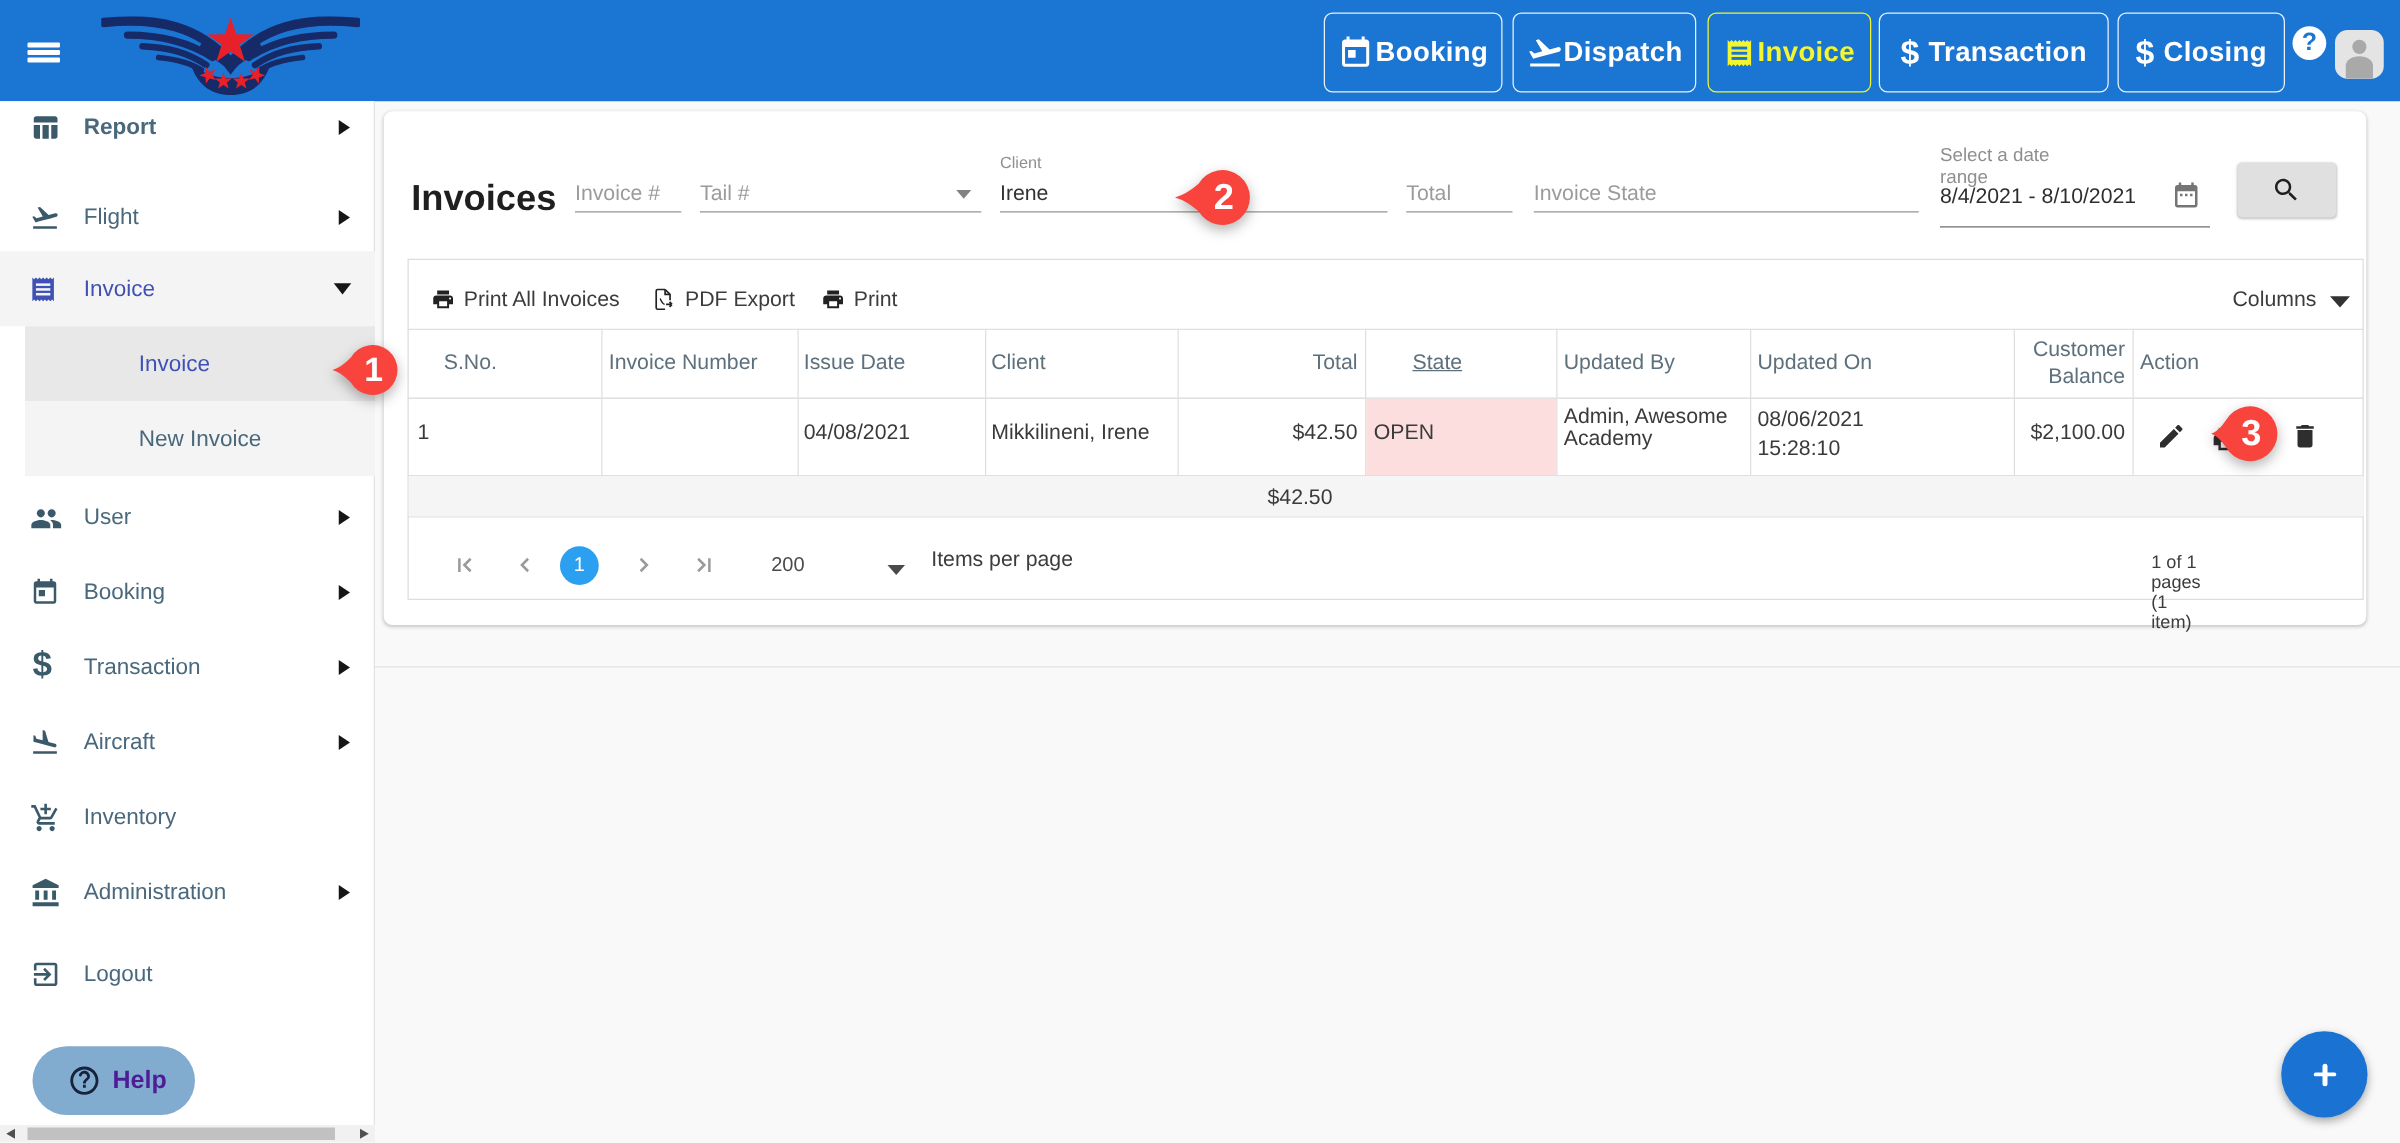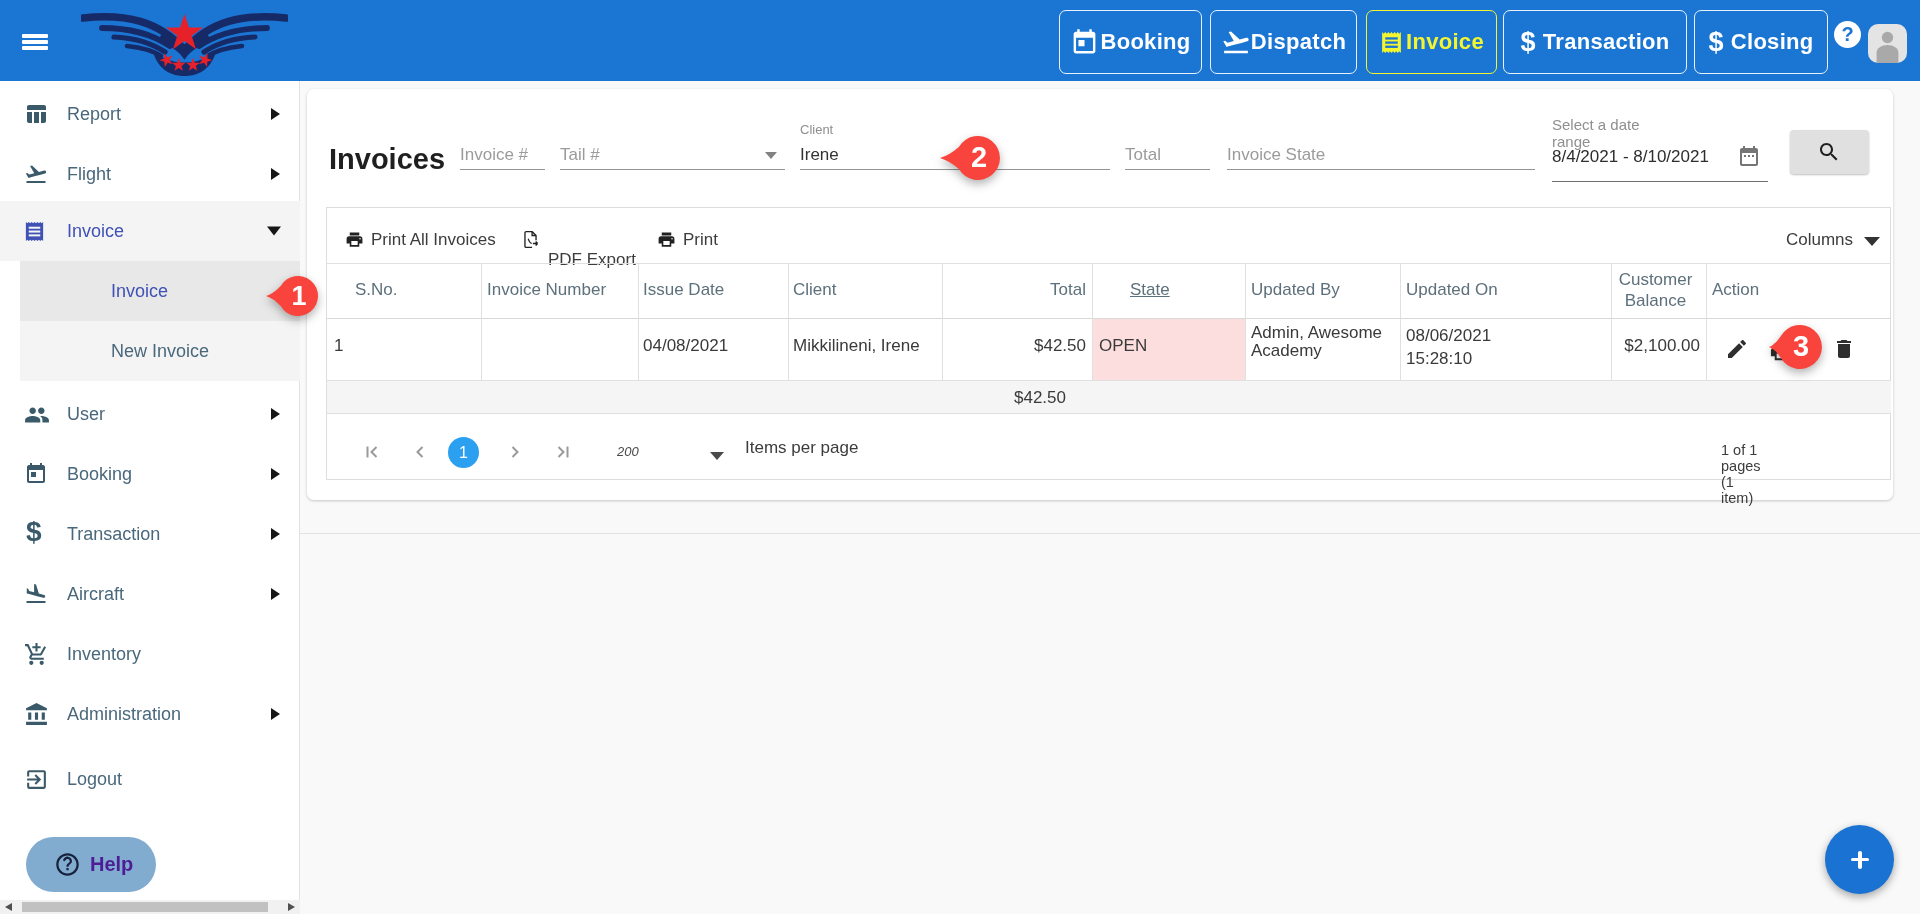--- a/index.html
+++ b/index.html
@@ -91,21 +91,21 @@
         <circle cx="12" cy="8.3" r="3.5" fill="#a9a9a9"></circle>
         <path d="M12 12.9c-3.7 0-6.7 2-6.7 4.6V24h13.4v-6.5c0-2.6-3-4.6-6.7-4.6z" fill="#a9a9a9"></path>
       </svg>
   </div>
 
   <div class="abs" id="sidebar"></div>
   <div class="abs" style="left:0;top:201px;width:300px;height:60px;background:#f4f4f4;"></div>
   <div class="abs" style="left:20px;top:261px;width:280px;height:60px;background:#e8e8e8;"></div>
   <div class="abs" style="left:20px;top:321px;width:280px;height:60px;background:#f4f4f4;"></div>
   <div id="sbrows">
-    <div class="srow" style="top:84px;">
+    <div class="srow" style="top:72px;font-weight:bold;">
       <svg class="icon" width="24" height="24" viewBox="0 0 24 24" fill="#3a5a6a">
           <path d="M10 10.02h5V21h-5zM17 21h3c1.1 0 2-.9 2-2v-9h-5v11zm3-18H5c-1.1 0-2 .9-2 2v3h19V5c0-1.1-.9-2-2-2zM3 19c0 1.1.9 2 2 2h3V10H3v9z"></path>
         </svg>
       <span class="lbl">Report</span>
         <span class="arr"></span>
     </div>
     <div class="srow" style="top:144px;">
       <svg class="icon" width="24" height="24" viewBox="0 0 24 24" fill="#3a5a6a">
           <path d="M2.5 19h19v2h-19zm19.57-9.36c-.21-.8-1.04-1.28-1.84-1.06L14.92 10l-6.9-6.43-1.93.51 4.14 7.17-4.97 1.33-1.97-1.54-1.45.39 1.82 3.16.77 1.33 1.6-.43 5.31-1.42 4.35-1.16L21 11.49c.81-.23 1.28-1.05 1.07-1.85z"></path>
         </svg>
@@ -226,21 +226,21 @@
       <path d="M19 8H5c-1.66 0-3 1.34-3 3v6h4v4h12v-4h4v-6c0-1.66-1.34-3-3-3zm-3 11H8v-5h8v5zm3-7c-.55 0-1-.45-1-1s.45-1 1-1 1 .45 1 1-.45 1-1 1zm-1-9H6v4h12V3z"></path>
     </svg>
   <div class="tbtn" style="left:371px;">Print All Invoices</div>
   <svg class="abs" width="19" height="19" viewBox="0 0 24 24" style="left:521px;top:230px;" fill="none" stroke="#222" stroke-width="1.7">
       <path d="M14 2H6.5A1.5 1.5 0 0 0 5 3.5v17A1.5 1.5 0 0 0 6.5 22H14"></path>
       <path d="M14 2l5 5v6" fill="none"></path>
       <path d="M14 2v5h5" fill="none"></path>
       <path d="M9 11c1.5 4 3 5.5 4.5 6" fill="none" stroke-width="1.4"></path>
       <path d="M15 17h6m0 0l-2.5-2.5M21 17l-2.5 2.5" stroke-width="1.8"></path>
     </svg>
-  <div class="tbtn" style="left:548px;margin-top:20px;">PDF Export</div>
+  <div class="tbtn" style="left:548px;">PDF Export</div>
   <svg class="abs" width="19" height="19" viewBox="0 0 24 24" style="left:657px;top:230px;" fill="#222">
       <path d="M19 8H5c-1.66 0-3 1.34-3 3v6h4v4h12v-4h4v-6c0-1.66-1.34-3-3-3zm-3 11H8v-5h8v5zm3-7c-.55 0-1-.45-1-1s.45-1 1-1 1 .45 1 1-.45 1-1 1zm-1-9H6v4h12V3z"></path>
     </svg>
   <div class="tbtn" style="left:683px;">Print</div>
   <div class="tbtn" style="left:1786px;">Columns</div>
   <span class="abs" style="left:1864px;top:237px;width:0;height:0;border-left:8px solid transparent;border-right:8px solid transparent;border-top:9px solid #333;"></span>
 
   <div class="hline" style="top:263px;"></div>
   <div class="hline" style="top:318px;background:#d9d9d9;"></div>
   <div class="hline" style="top:380px;"></div>
@@ -259,21 +259,21 @@
   <div class="abs" style="left:1093px;top:319px;width:152px;height:61px;background:#fcdede;"></div>
 
   <div class="hcell" style="left:355px;top:280px;">S.No.</div>
   <div class="hcell" style="left:487px;top:280px;">Invoice Number</div>
   <div class="hcell" style="left:643px;top:280px;">Issue Date</div>
   <div class="hcell" style="left:793px;top:280px;">Client</div>
   <div class="hcell" style="left:942px;top:280px;width:144px;text-align:right;">Total</div>
   <div class="hcell" style="left:1130px;top:280px;text-decoration:underline;">State</div>
   <div class="hcell" style="left:1251px;top:280px;">Updated By</div>
   <div class="hcell" style="left:1406px;top:280px;">Updated On</div>
-  <div class="hcell" style="left:1611px;top:269px;width:89px;text-align:center;line-height:21px;">Customer Balance</div>
+  <div class="hcell" style="left:1611px;top:269px;width:89px;text-align:right;line-height:21px;">Customer Balance</div>
   <div class="hcell" style="left:1712px;top:280px;">Action</div>
 
   <div class="dcell" style="left:334px;top:336px;">1</div>
   <div class="dcell" style="left:643px;top:336px;">04/08/2021</div>
   <div class="dcell" style="left:793px;top:336px;">Mikkilineni, Irene</div>
   <div class="dcell" style="left:942px;top:336px;width:144px;text-align:right;">$42.50</div>
   <div class="dcell" style="left:1099px;top:336px;">OPEN</div>
   <div class="dcell" style="left:1251px;top:324px;line-height:18px;">Admin, Awesome<br>Academy</div>
   <div class="dcell" style="left:1406px;top:324px;line-height:23px;">08/06/2021<br>15:28:10</div>
   <div class="dcell" style="left:1556px;top:336px;width:144px;text-align:right;">$2,100.00</div>
@@ -295,21 +295,21 @@
   <svg class="abs" width="24" height="24" viewBox="0 0 24 24" style="left:408px;top:440px;" fill="none" stroke="#9a9a9a" stroke-width="2">
       <path d="M14.5 7l-5 5 5 5"></path>
     </svg>
   <div class="abs" style="left:448px;top:437px;width:31px;height:31px;border-radius:50%;background:#2b9ff0;color:#fff;font-size:16px;text-align:center;line-height:31px;">1</div>
   <svg class="abs" width="24" height="24" viewBox="0 0 24 24" style="left:503px;top:440px;" fill="none" stroke="#9a9a9a" stroke-width="2">
       <path d="M9.5 7l5 5-5 5"></path>
     </svg>
   <svg class="abs" width="24" height="24" viewBox="0 0 24 24" style="left:551px;top:440px;" fill="none" stroke="#9a9a9a" stroke-width="2">
       <path d="M7.5 7l5 5-5 5M16.5 6.5v11"></path>
     </svg>
-  <div class="abs" style="left:617px;top:444px;font-size:13px;color:#4a4a4a;font-style:italic;">200</div>
+  <div class="abs" style="left:617px;top:444px;font-size:16px;color:#4a4a4a;">200</div>
   <span class="abs" style="left:710px;top:452px;width:0;height:0;border-left:7px solid transparent;border-right:7px solid transparent;border-top:8px solid #4a4a4a;"></span>
   <div class="abs" style="left:745px;top:438px;font-size:17px;color:#3c3c3c;">Items per page</div>
   <div class="abs" style="left:1721px;top:442px;font-size:14.5px;color:#3c3c3c;">1 of 1 pages (1 item)</div>
 
   <div class="abs" id="fab"></div>
   <div class="abs" style="left:1851px;top:858px;width:18px;height:3.2px;background:#fff;border-radius:2px;"></div>
   <div class="abs" style="left:1858.4px;top:850.6px;width:3.2px;height:18px;background:#fff;border-radius:2px;"></div>
 
   <svg class="badge" width="76" height="48" viewBox="0 0 76 48" style="left:262px;top:272px;">
       <path d="M4,24 Q11,22 18.7,14 A20 20 0 1 1 18.7,34 Q11,26 4,24 Z" fill="#f8443c"></path>

